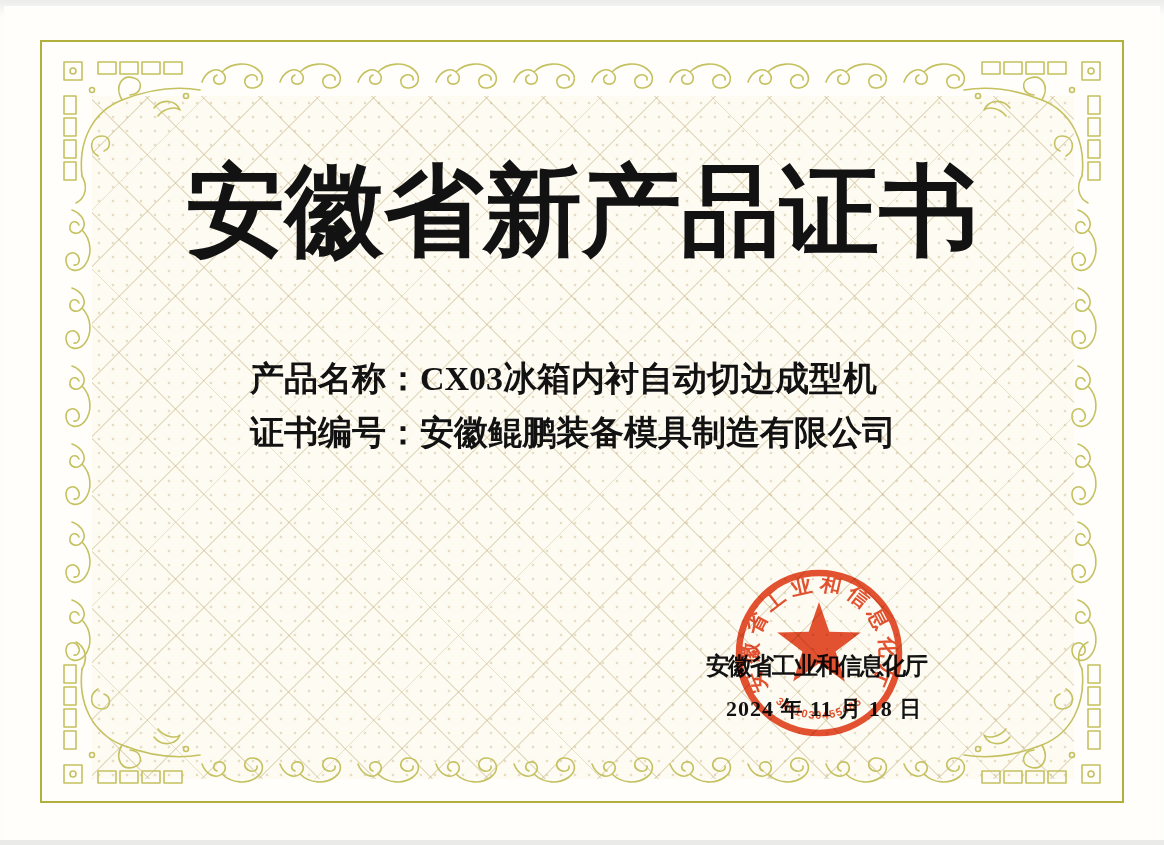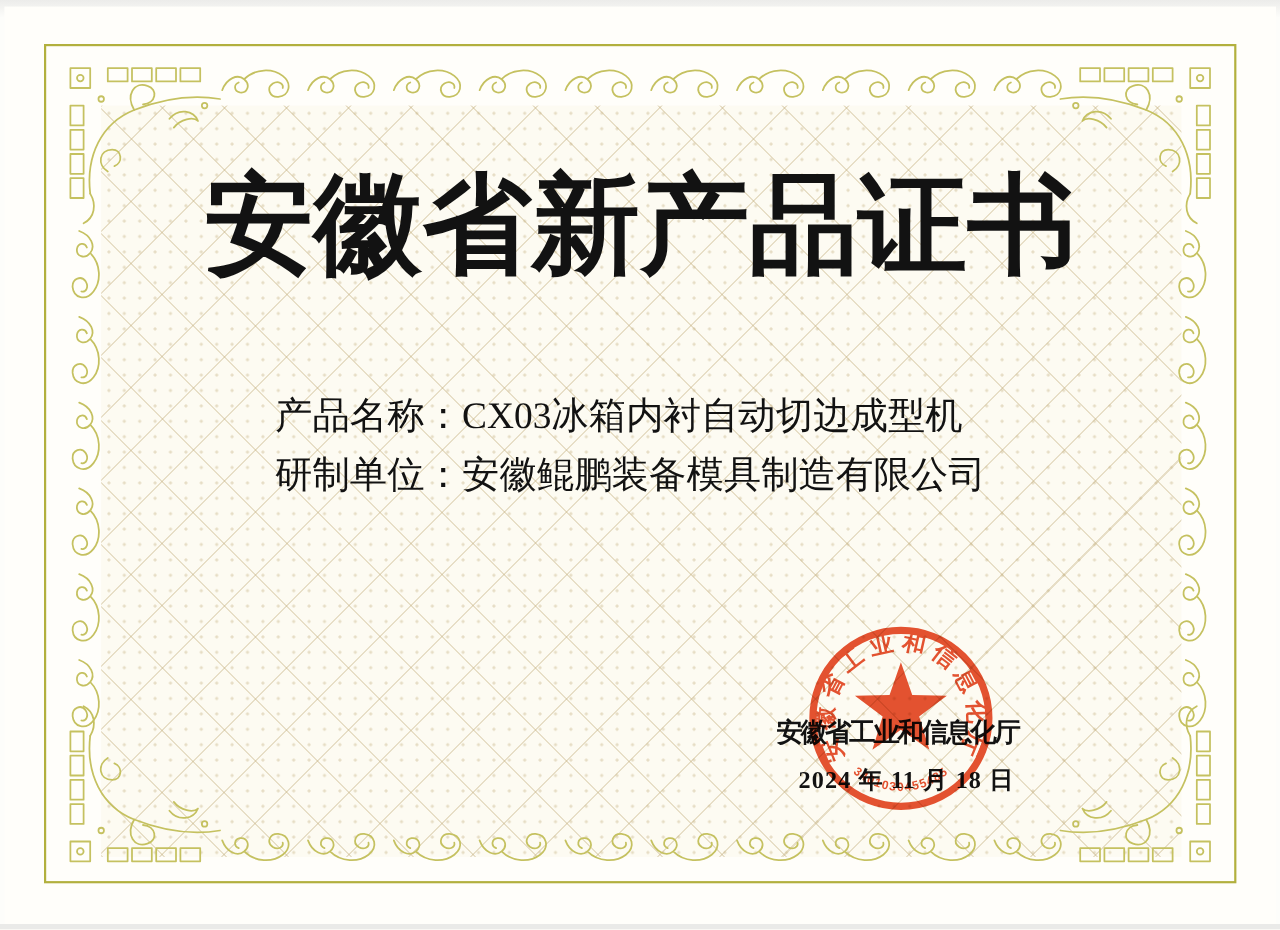--- a/index.html
+++ b/index.html
@@ -32,27 +32,27 @@
     position:absolute;left:92px;right:90px;top:96px;bottom:66px;
     background-color:#fdfbf2;
     background-image:
       repeating-linear-gradient(45deg, rgba(196,176,128,.38) 0 1.3px, transparent 1.3px 40px),
       repeating-linear-gradient(135deg, rgba(196,176,128,.38) 0 1.3px, transparent 1.3px 40px),
       radial-gradient(circle, rgba(196,176,128,.40) 1.1px, transparent 1.7px);
     background-size:auto,auto,14px 14px;
   }
   .title{
     position:absolute;left:0;right:0;top:156px;text-align:center;
-    font-family:Liberation Mono, monospace;
+    font-family:Liberation Serif, serif;
     font-weight:900;font-size:99px;line-height:112px;letter-spacing:0px;
     color:var(--text-black,#121212);white-space:nowrap;
   }
   .fields{
     position:absolute;left:250px;top:352px;
-    font-weight:normal;font-size:34px;
+    font-weight:bold;font-size:34px;
   }
   .field-line{height:54px;line-height:54px;white-space:nowrap;}
   .issuer{
     position:absolute;left:706px;top:650px;
     font-weight:bold;font-size:24px;letter-spacing:-2px;white-space:nowrap;
   }
   .issue-date{
     position:absolute;left:726px;top:694px;
     font-weight:bold;font-size:22px;letter-spacing:1px;white-space:nowrap;
   }
@@ -151,21 +151,21 @@
     <use href="#swirl" transform="translate(1098,600) rotate(90)"></use>
 </svg>
 
 <div class="title">安徽省新产品证书</div>
 
 <div class="fields">
   <div class="field-line">
     <span>产品名称：</span><span>CX03冰箱内衬自动切边成型机</span>
   </div>
   <div class="field-line">
-    <span>研制单位：</span><span>安徽鲲鹏装备模具制造有限公司</span>
+    <span>证书编号：</span><span>安徽鲲鹏装备模具制造有限公司</span>
   </div>
 </div>
 
 <div class="issuer">安徽省工业和信息化厅</div>
 <div class="issue-date">2024 年 11 月 18 日</div>
 
 <svg class="seal" viewBox="-91 -91 182 182">
   <defs>
     <path id="arcTop" d="M -50.8 35.6 A 62 62 0 1 1 50.8 35.6"></path>
     <path id="arcBot" d="M -48.3 45 A 66 66 0 0 0 48.3 45"></path>

